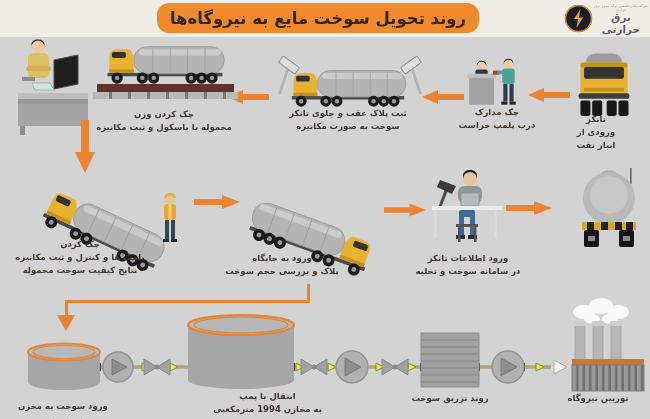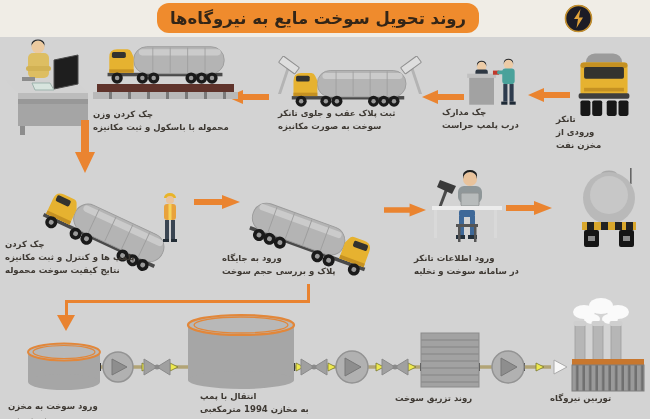--- a/index.html
+++ b/index.html
@@ -1,20 +1,20 @@
 <!DOCTYPE html>
 <html lang="fa"><head>
 <meta charset="utf-8">
 <style>
   html,body{margin:0;padding:0;}
   body{font-family:"DejaVu Sans","Liberation Sans",sans-serif;}
   #stage{position:relative;width:650px;height:419px;background:#d3d3d3;overflow:hidden;}
   .abs{position:absolute;}
   .label{position:absolute;font-weight:bold;font-size:8.5px;line-height:1.5;color:#3e3933;
-         text-align:left;white-space:pre-line;direction:rtl;}
+         text-align:center;white-space:pre-line;direction:rtl;}
   #topstrip{left:0;top:0;width:650px;height:37px;background:#f0ede6;}
   #banner{left:157px;top:3px;width:322px;height:30px;background:#ef8b2d;border-radius:12px;
           display:flex;align-items:center;justify-content:center;}
   #banner .t{font-size:16.5px;font-weight:bold;color:#332517;direction:rtl;}
   .logo-name{font-size:10.5px;font-weight:bold;color:#5d5d66;direction:rtl;text-align:center;line-height:1.1;}
   .logo-sub{font-size:3.5px;color:#9a948c;direction:rtl;text-align:center;line-height:1;}
   .platform{background:#5f332b;}
   .wbbase{background:#b9b9b9;background-image:repeating-linear-gradient(90deg,transparent 0 16px,#7a7a7a 16px 19px);}
   .conn{background:#e98330;}
   .conn-head{width:0;height:0;border-left:9px solid transparent;border-right:9px solid transparent;
@@ -28,36 +28,40 @@
 
   <div class="abs" id="topstrip"></div>
   <div class="abs" id="banner">
     <div class="t">روند تحویل سوخت مایع به نیروگاه‌ها</div>
   </div>
   <svg class="abs" style="left:564px;top:4px" width="29" height="29" viewBox="0 0 29 29">
     <circle cx="14.5" cy="14.5" r="13.5" fill="#1c1c26"></circle>
     <circle cx="14.5" cy="14.5" r="13" fill="none" stroke="#c8922e" stroke-width="1.6"></circle>
     <path d="M16.5,5 L10,15 L14,15 L12.5,24 L19,13.5 L15,13.5 Z" fill="#e0a23a"></path>
   </svg>
+  <div class="abs" style="left:594px;top:5px;width:54px">
+    <div class="logo-sub">شرکت مادرتخصصی تولید نیروی برق حرارتی</div>
+    <div class="logo-name">برق حرارتی</div>
+  </div>
 
   <svg class="abs" style="left:575px;top:52px" width="58" height="68" viewBox="0 0 64 74">
     <rect x="12" y="1" width="40" height="20" rx="10" fill="#9b9b9b"></rect>
     <rect x="6" y="11" width="52" height="37" rx="5" fill="#e6b230"></rect>
     <rect x="6" y="11" width="52" height="6" rx="3" fill="#c59122"></rect>
     <rect x="10" y="16" width="44" height="13" rx="2" fill="#33332f"></rect>
     <rect x="10" y="39" width="44" height="4" fill="#c59122"></rect>
     <rect x="4" y="45" width="56" height="6" rx="2" fill="#3f3f3f"></rect>
     <rect x="6" y="53" width="11" height="17" rx="2" fill="#171717"></rect>
     <rect x="19" y="53" width="11" height="17" rx="2" fill="#171717"></rect>
     <rect x="35" y="53" width="11" height="17" rx="2" fill="#171717"></rect>
     <rect x="48" y="53" width="11" height="17" rx="2" fill="#171717"></rect>
   </svg>
   <div class="label" style="left:556px;top:113px;width:80px">تانکر
 ورودی از
-مخزن نفت</div>
+انبار نفت</div>
 
   <svg class="abs" style="left:528px;top:87px" width="42" height="16" viewBox="0 0 42 16">
     <polygon points="42,5 16,5 16,1 0,8 16,15 16,11 42,11" fill="#ea8430"></polygon>
   </svg>
 
   <svg class="abs" style="left:463px;top:58px" width="62" height="50" viewBox="0 0 60 48">
     <circle cx="18" cy="8" r="4.5" fill="#eccba6"></circle>
     <path d="M13.5,8 a4.5,4.5 0 0 1 9,0 l0,-2 a4.5,3.5 0 0 0 -9,0 Z" fill="#222"></path>
     <rect x="12" y="11" width="12" height="7" rx="2" fill="#2d3742"></rect>
     <rect x="4" y="15" width="28" height="4" fill="#c0c0c0"></rect>

